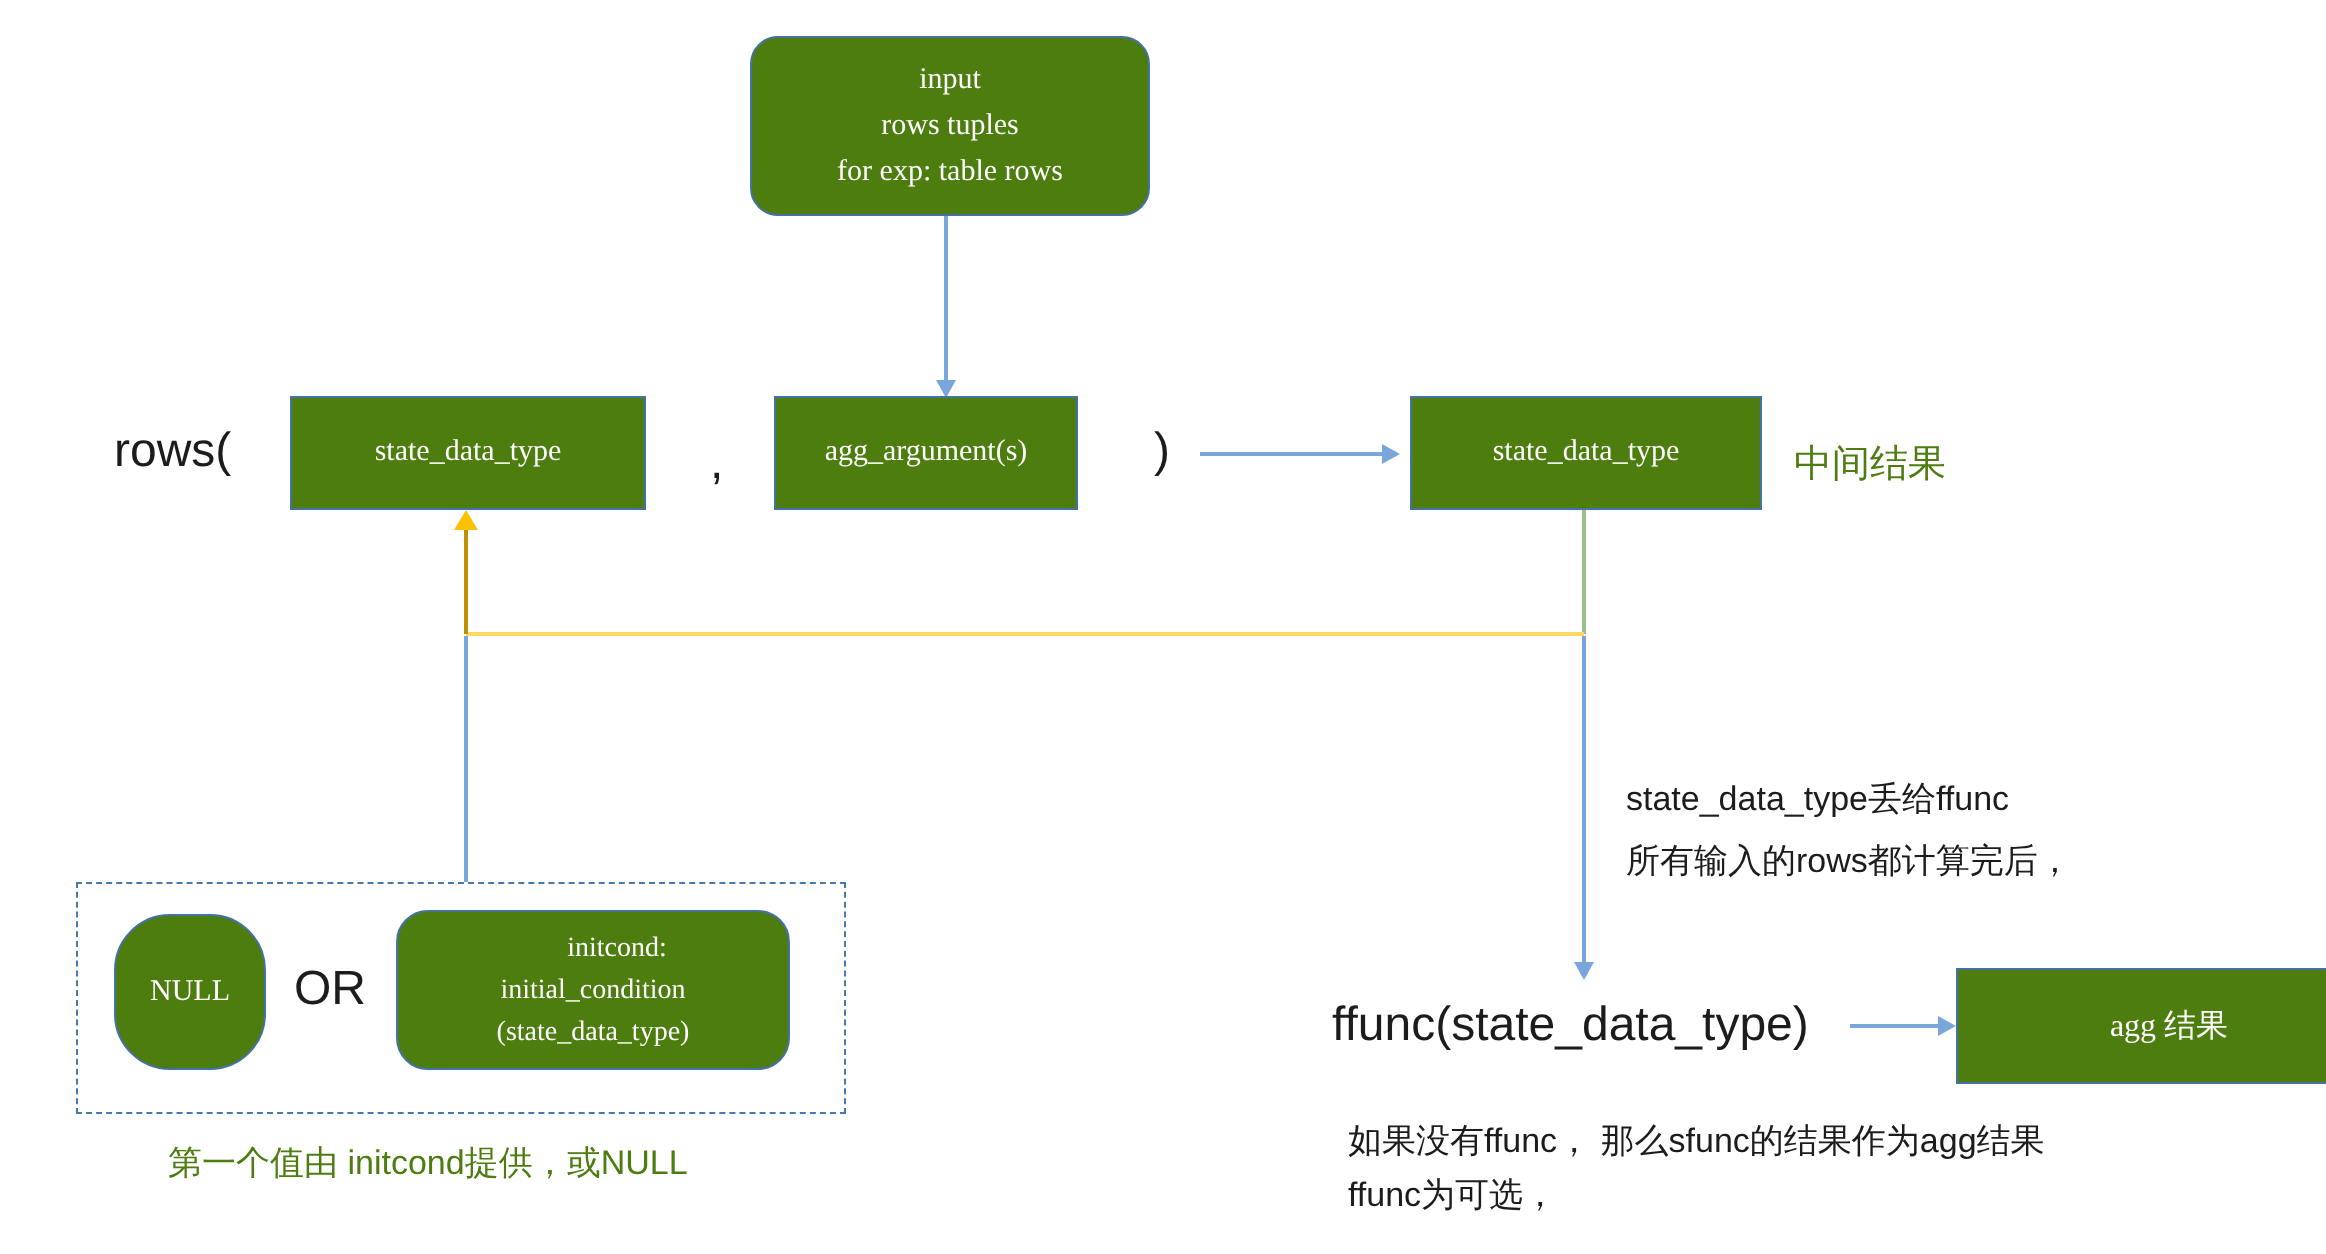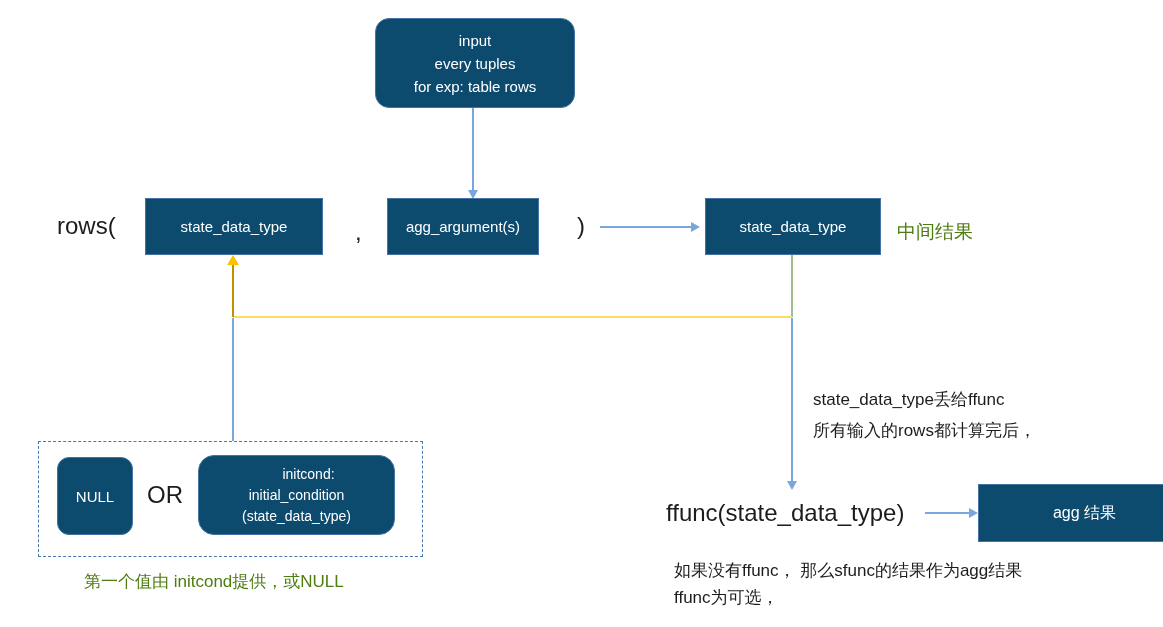--- a/index.html
+++ b/index.html
@@ -1,23 +1,23 @@
 <!DOCTYPE html>
 <html><head>
 <meta charset="utf-8">
 <style>
   html,body{margin:0;padding:0;background:#ffffff;}
   #canvas{
     position:relative;width:1163px;height:627px;background:#ffffff;overflow:hidden;
     font-family:"Liberation Sans", sans-serif;
   }
   .box{
-    position:absolute;background:#0c4a6e;border:1.5px solid #4472A4;
+    position:absolute;background:#4d7c0f;border:1.5px solid #4472A4;
     color:#ffffff;display:flex;flex-direction:column;align-items:center;justify-content:center;
-    text-align:center;box-sizing:border-box;font-size:15px;
+    text-align:center;box-sizing:border-box;font-size:15px;font-family:Liberation Serif, serif;
   }
   .rounded{border-radius:14px;}
   .box .ln{line-height:23px;}
   .bigtext{position:absolute;color:#1c1c1c;font-size:24px;white-space:nowrap;}
   .cjk{position:absolute;color:#4d7c0f;font-size:17px;white-space:nowrap;}
   .line{position:absolute;}
   .h-line{height:2px;}
   .v-line{width:2px;}
   .blue{background:#7AA7DB;}
   .yellow{background:#FFD966;}
@@ -31,21 +31,21 @@
     position:absolute;border:1.6px dashed #4879AE;background:transparent;box-sizing:border-box;
   }
 </style>
 </head>
 <body>
 
 <div id="canvas">
 
   <div class="box rounded" style="left:375px;top:18px;width:200px;height:90px;">
     <div class="ln">input</div>
-    <div class="ln">every tuples</div>
+    <div class="ln">rows tuples</div>
     <div class="ln">for exp: table rows</div>
   </div>
 
   <div class="line v-line blue" style="left:472px;top:108px;height:84px;"></div>
   <div class="arrowhead ah-down-blue" style="left:468px;top:190px;"></div>
 
   <div class="bigtext" style="left:57px;top:212px;">rows(</div>
 
   <div class="box" style="left:145px;top:198px;width:178px;height:57px;">
     <div>state_data_type</div>
@@ -72,21 +72,21 @@
   <div class="line h-line yellow" style="left:233px;top:316px;width:559px;"></div>
   <div class="line v-line olive" style="left:232px;top:264px;height:53px;"></div>
   <div class="arrowhead ah-up-gold" style="left:227px;top:255px;"></div>
   <div class="line v-line blue" style="left:232px;top:318px;height:123px;"></div>
 
   <div class="line v-line blue" style="left:791px;top:318px;height:165px;"></div>
   <div class="arrowhead ah-down-blue" style="left:787px;top:481px;"></div>
 
   <div class="dashed-group" style="left:38px;top:441px;width:385px;height:116px;"></div>
 
-  <div class="box rounded" style="left:57px;top:457px;width:76px;height:78px;border-radius:12px;">
+  <div class="box rounded" style="left:57px;top:457px;width:76px;height:78px;border-radius:28px;">
     <div>NULL</div>
   </div>
 
   <div class="bigtext" style="left:147px;top:481px;">OR</div>
 
   <div class="box rounded" style="left:198px;top:455px;width:197px;height:80px;border-radius:16px;font-size:14px;">
     <div style="line-height:21px;margin-left:24px;">initcond:</div>
     <div style="line-height:21px;">initial_condition</div>
     <div style="line-height:21px;">(state_data_type)</div>
   </div>

